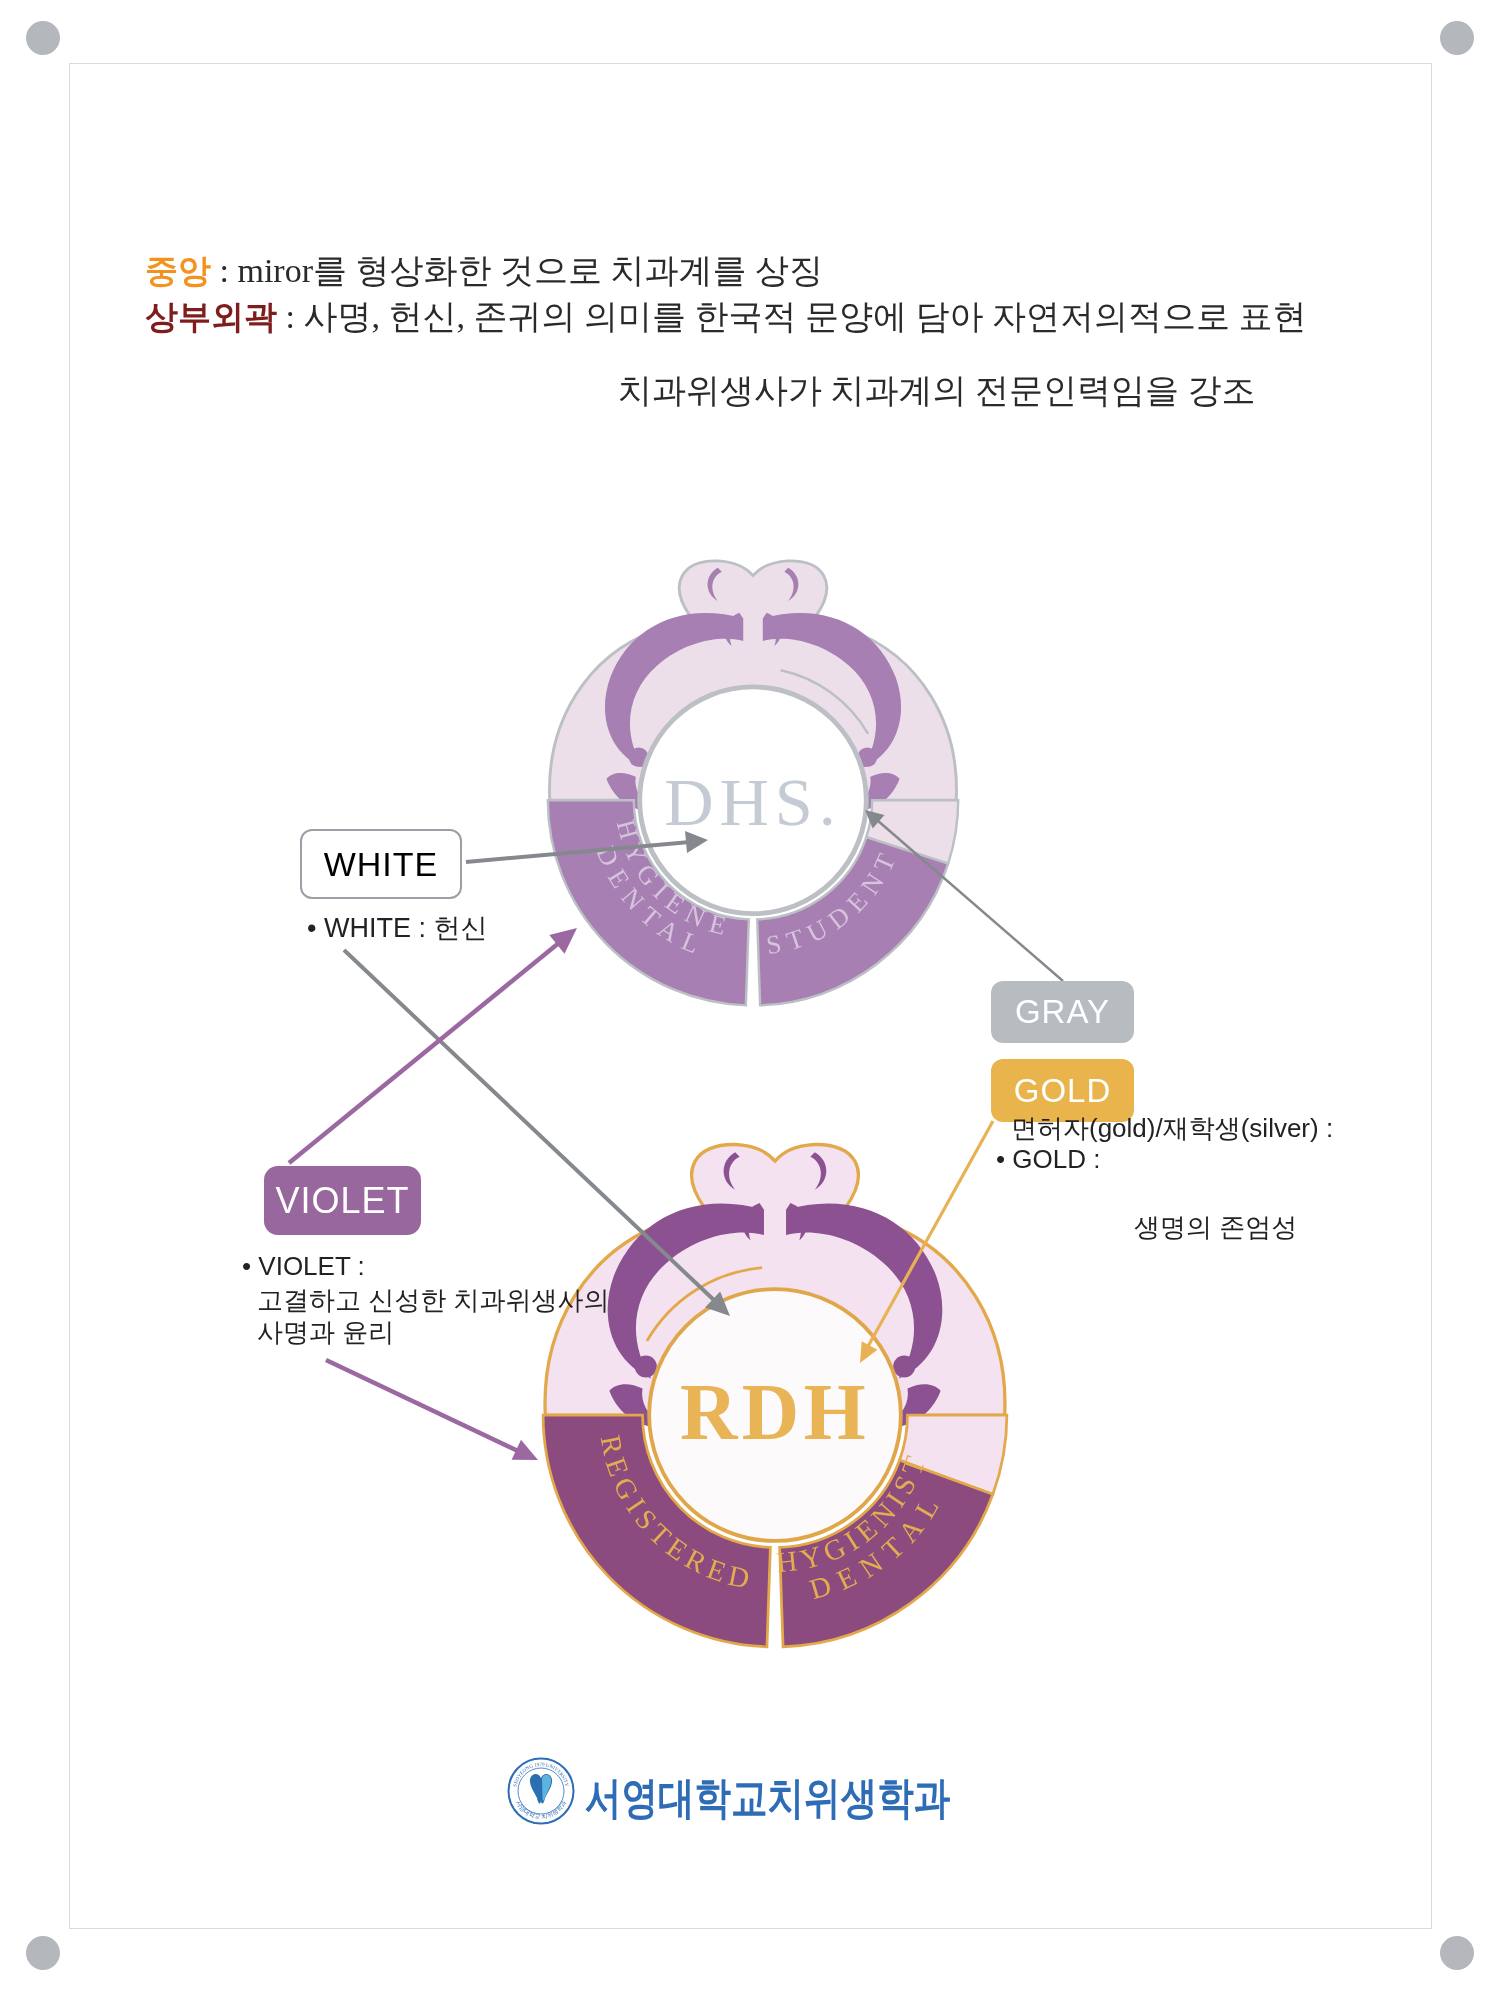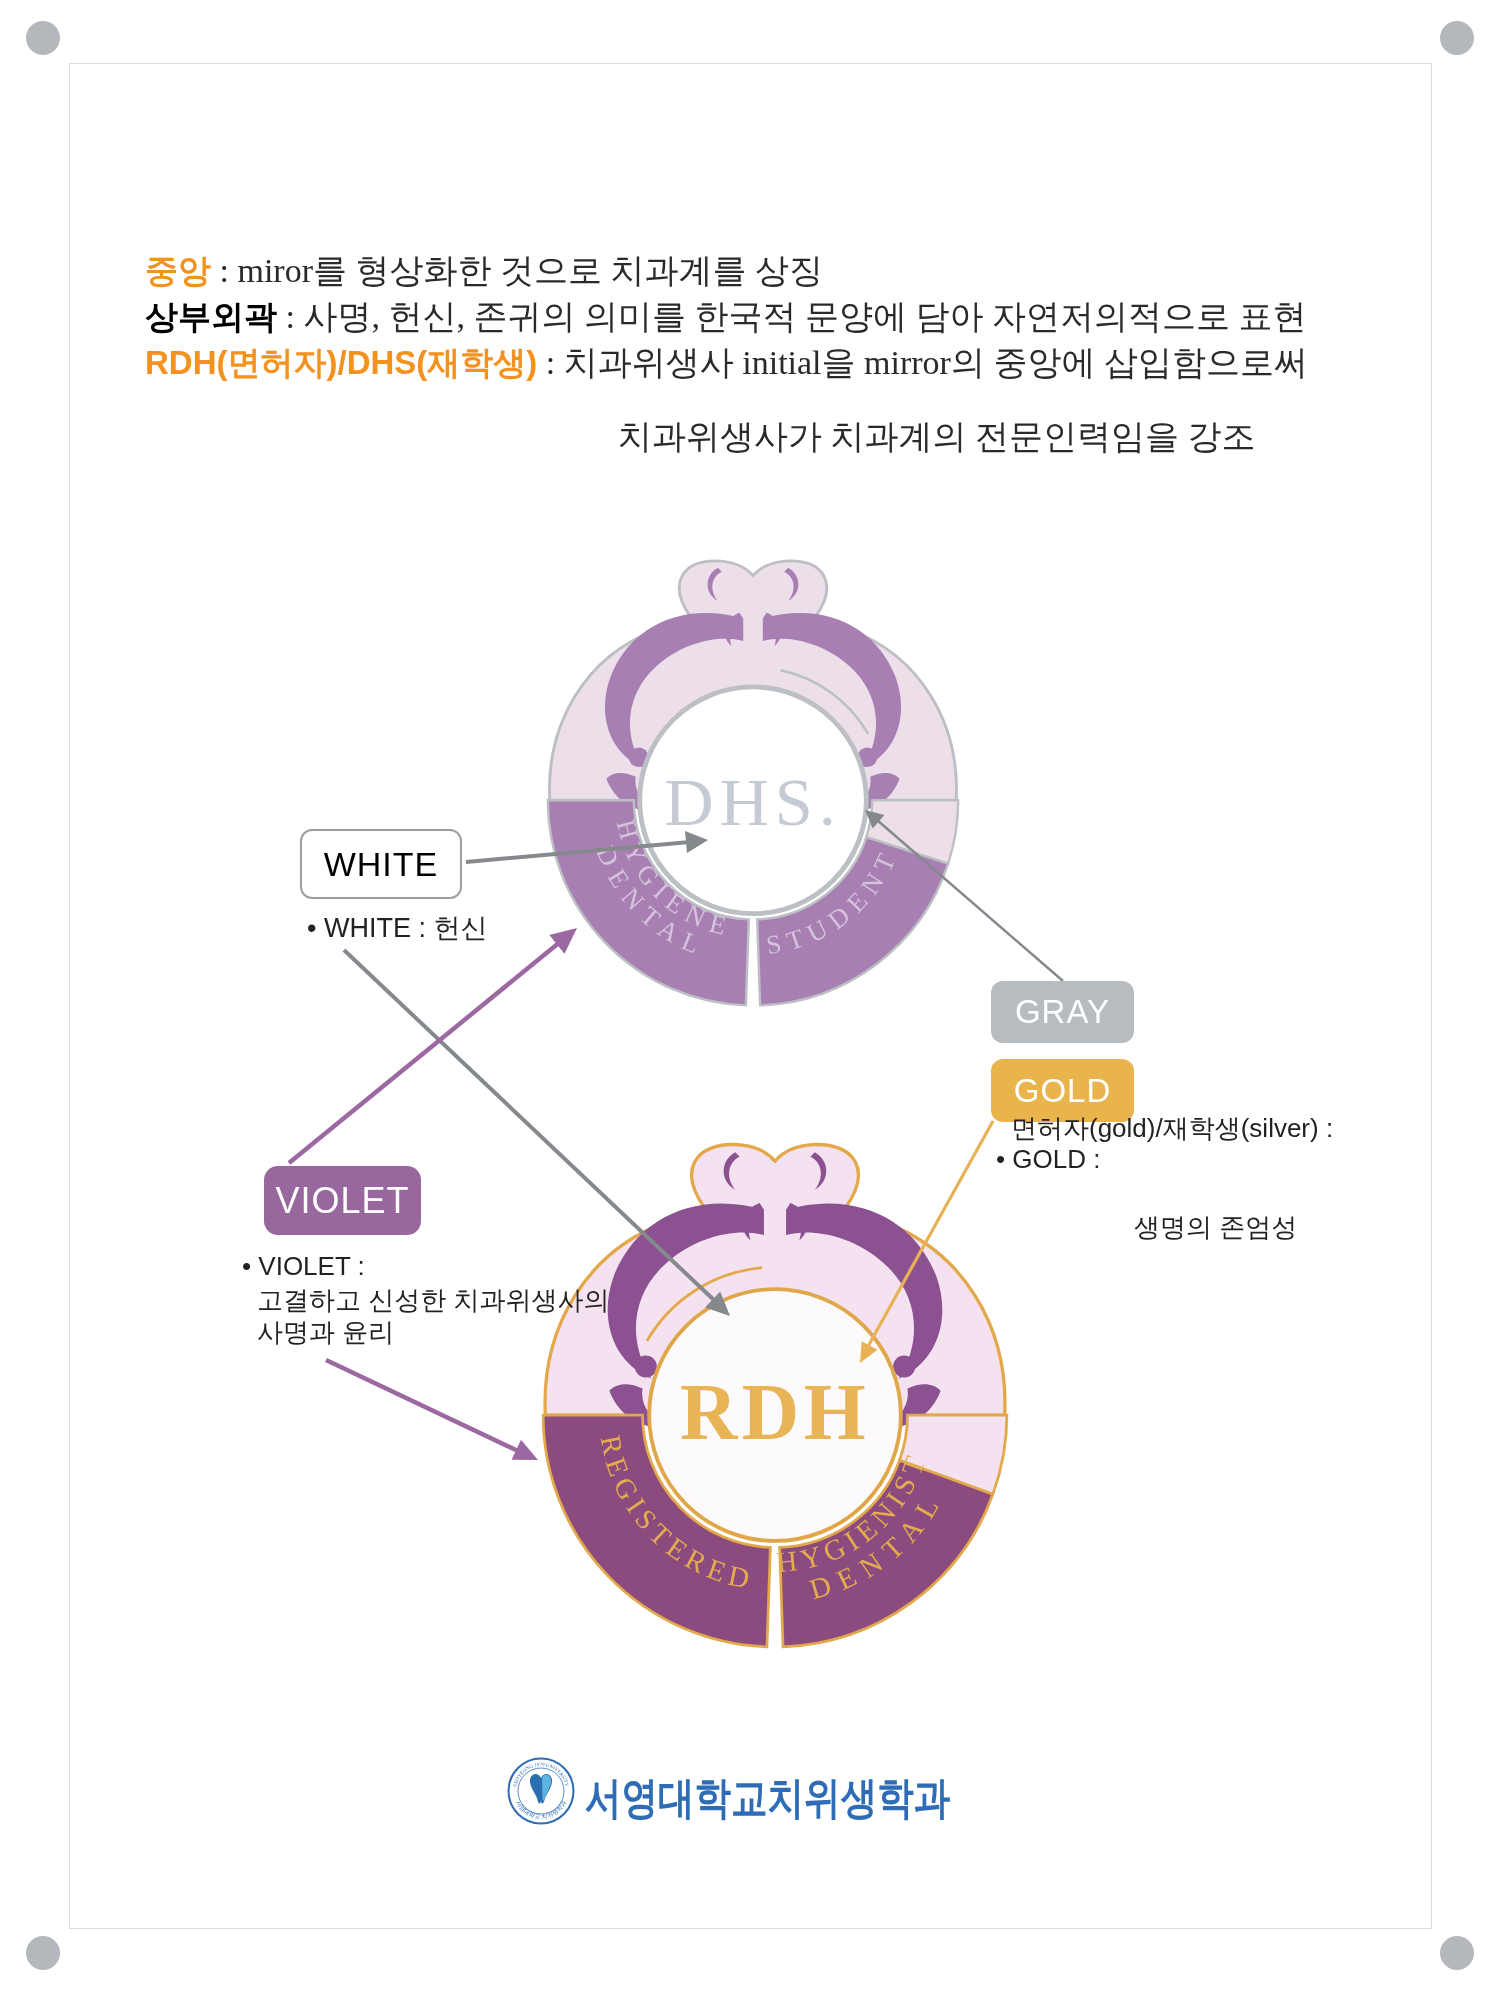--- a/index.html
+++ b/index.html
@@ -31,22 +31,21 @@
 
   <div class="dot" style="left: 26px; top: 21px; background: rgb(180, 184, 188);"></div>
   <div class="dot" style="left: 1440px; top: 21px; background: rgb(180, 184, 188);"></div>
   <div class="dot" style="left: 26px; top: 1936px; background: rgb(180, 184, 188);"></div>
   <div class="dot" style="left: 1440px; top: 1936px; background: rgb(180, 184, 188);"></div>
 
   <div class="frame"></div>
 
   <div class="desc">
     <div><span class="lbl" style="color: rgb(243, 146, 30);">중앙</span><span> : miror를 형상화한 것으로 치과계를 상징</span></div>
-    <div><span class="lbl" style="color: #000000;">상부외곽</span><span> : 사명, 헌신, 존귀의 의미를 한국적 문양에 담아 자연저의적으로 표현</span></div>
-    <div><span class="lbl" style="color: rgb(243, 146, 30);">RDH(면허자)/DHS(재학생)</span><span> : 치과위생사 initial을 mirror의 중앙에 삽입함으로써</span></div>
+    <div><span class="lbl" style="color: #7f1d1d;">상부외곽</span><span> : 사명, 헌신, 존귀의 의미를 한국적 문양에 담아 자연저의적으로 표현</span></div>
     <div class="indent"><span>치과위생사가 치과계의 전문인력임을 강조</span></div>
   </div>
 
   <div class="emblem" style="left:538px;top:556px;width:430px;height:469px;">
     <svg viewBox="0 0 440 480">
       <g>
         <path d="M 12 250 C 8 170 50 102 120 76 L 156 62 C 132 28 148 4 184 5 C 202 6 212 11 220 20 C 228 11 238 6 256 5 C 292 4 308 28 284 62 L 320 76 C 390 102 432 170 428 250 Z" stroke-width="3" fill="#ecdfea" stroke="#bcc0c4"></path>
         <g fill="#a77fb2">
           <path d="M 210 64 C 148 46 94 72 74 124 C 60 163 73 202 108 217 C 85 181 91 139 122 112 C 152 86 188 81 210 87 Z"></path>
           <circle cx="103" cy="206" r="10"></circle>

